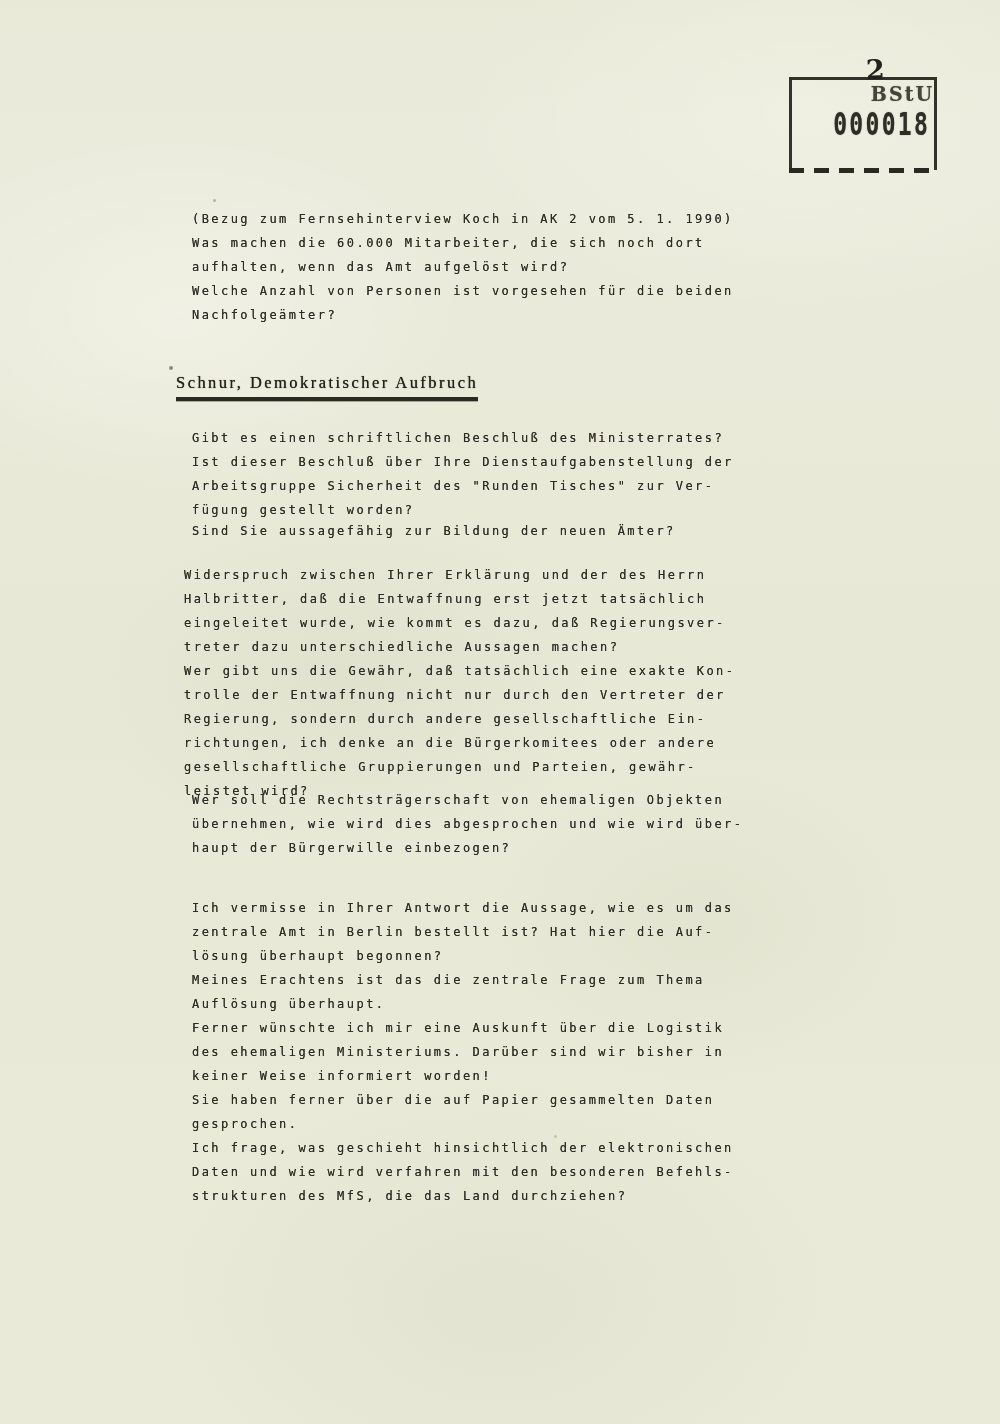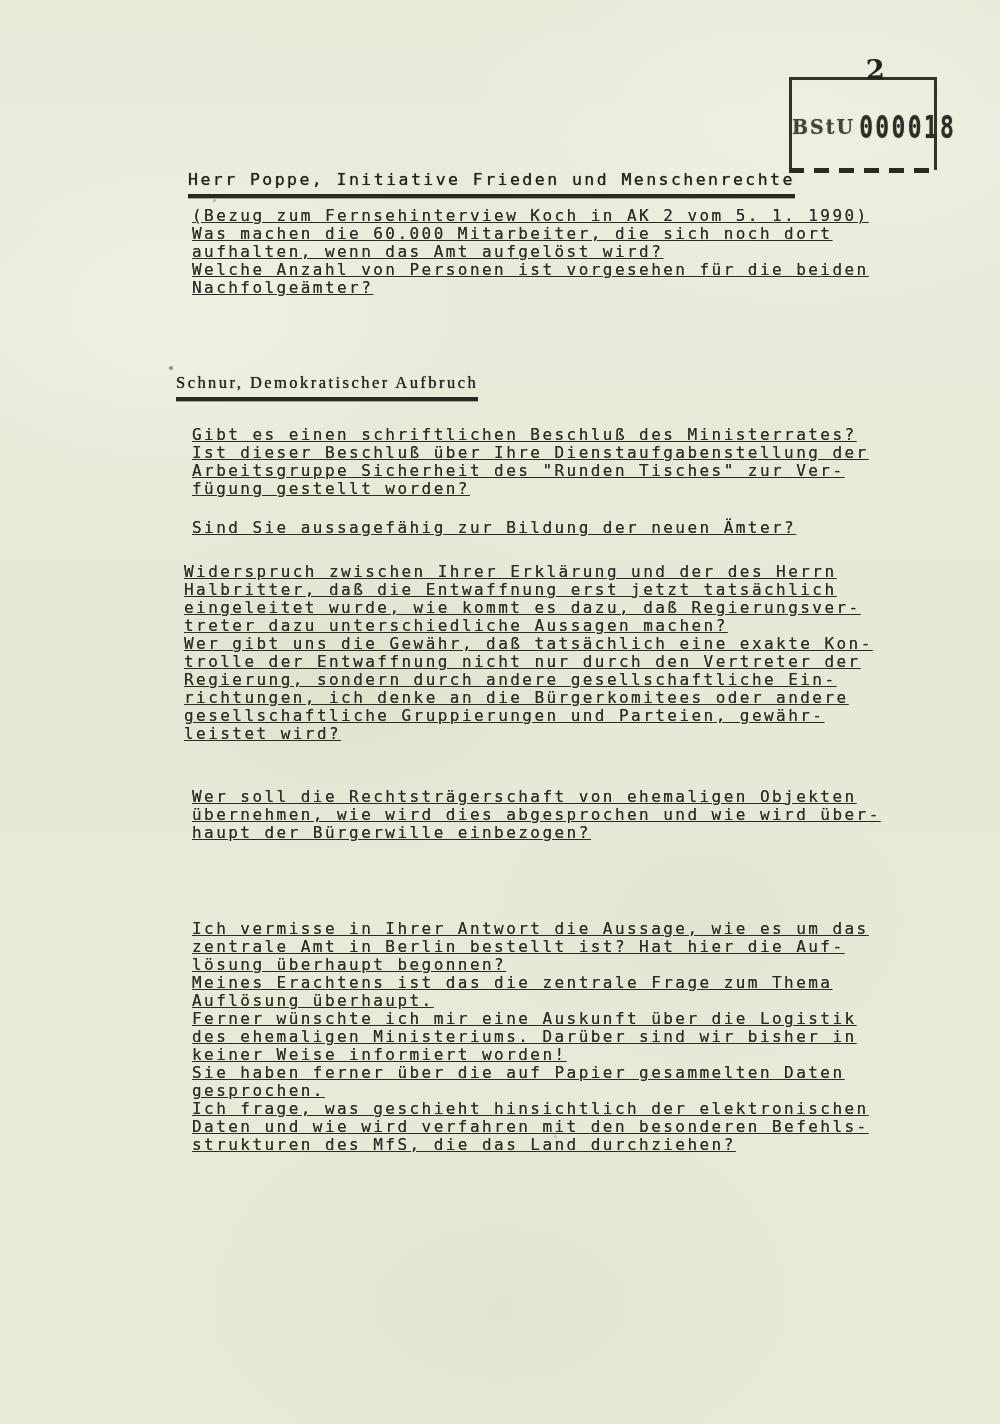--- a/index.html
+++ b/index.html
@@ -17,27 +17,26 @@
       radial-gradient(ellipse 360px 240px at 35% 48%, rgba(165,168,140,0.10), rgba(165,168,140,0) 70%),
       radial-gradient(ellipse 300px 220px at 70% 65%, rgba(165,168,140,0.08), rgba(165,168,140,0) 70%),
       radial-gradient(ellipse 500px 320px at 50% 92%, rgba(170,172,145,0.10), rgba(170,172,145,0) 70%),
       linear-gradient(180deg, #e8e9d7 0%, #eaebdb 10%, #e7e8d5 45%, #e9ead8 100%);
     overflow: hidden;
     font-family: "DejaVu Sans Mono", "Liberation Mono", monospace;
     color: #2c2b25;
   }
   .t {
     position: absolute;
-    font-size: 16px;
-    line-height: 18px;
+    font-size: 12px;
+    line-height: 24px;
     letter-spacing: 2.45px;
     white-space: pre-wrap;
     color: #2c2b25;
     text-shadow: 0 0 0.6px rgba(44,43,37,0.75);
-    text-decoration: underline;
   }
   .h {
     position: absolute;
     display: inline-block;
     font-size: 16.5px;
     line-height: 20px;
     letter-spacing: 2.45px;
     white-space: pre;
     color: #232219;
     text-shadow: 0 0 0.8px rgba(35,34,25,0.9);
@@ -50,22 +49,22 @@
     left: 789px;
     top: 77px;
     width: 148px;
     height: 93px;
     border-top: 3px solid #32312a;
     border-left: 3px solid #32312a;
     border-right: 3px solid #32312a;
     border-bottom: none;
     box-sizing: border-box;
     display: flex;
-    flex-direction: row;
-    align-items: center;
+    flex-direction: column;
+    align-items: flex-end;
   }
   .stamp-dashed-bottom {
     position: absolute;
     left: 789px;
     top: 168px;
     width: 150px;
     height: 5px;
     background: repeating-linear-gradient(90deg,
       #2a2922 0px, #2a2922 15px,
       rgba(0,0,0,0) 15px, rgba(0,0,0,0) 25px);
@@ -113,21 +112,20 @@
 <div class="page">
 
   <div class="handwritten-number">2</div>
 
   <div class="stamp-box">
     <div class="stamp-agency">BStU</div>
     <div class="stamp-number">000018</div>
   </div>
   <div class="stamp-dashed-bottom"></div>
 
-  <div class="h" style="left:188px; top:170px;">Herr Poppe, Initiative Frieden und Menschenrechte</div>
 
   <div class="t" style="left:192px; top:207px; width:760px;">(Bezug zum Fernsehinterview Koch in AK 2 vom 5. 1. 1990)
 Was machen die 60.000 Mitarbeiter, die sich noch dort
 aufhalten, wenn das Amt aufgelöst wird?
 Welche Anzahl von Personen ist vorgesehen für die beiden
 Nachfolgeämter?</div>
 
   <div class="h" style="left:176px; top:373px;font-family:Liberation Serif, serif;">Schnur, Demokratischer Aufbruch</div>
 
   <div class="t" style="left:192px; top:426px; width:760px;">Gibt es einen schriftlichen Beschluß des Ministerrates?
@@ -146,21 +144,21 @@
 Regierung, sondern durch andere gesellschaftliche Ein-
 richtungen, ich denke an die Bürgerkomitees oder andere
 gesellschaftliche Gruppierungen und Parteien, gewähr-
 leistet wird?</div>
 
   <div class="t" style="left:192px; top:788px; width:760px;">Wer soll die Rechtsträgerschaft von ehemaligen Objekten
 übernehmen, wie wird dies abgesprochen und wie wird über-
 haupt der Bürgerwille einbezogen?</div>
 
 
-  <div class="t" style="left:192px; top:920px; width:760px;">Ich vermisse in Ihrer Antwort die Aussage, wie es um das
+  <div class="t" style="left:192px; top:896px; width:760px;">Ich vermisse in Ihrer Antwort die Aussage, wie es um das
 zentrale Amt in Berlin bestellt ist? Hat hier die Auf-
 lösung überhaupt begonnen?
 Meines Erachtens ist das die zentrale Frage zum Thema
 Auflösung überhaupt.
 Ferner wünschte ich mir eine Auskunft über die Logistik
 des ehemaligen Ministeriums. Darüber sind wir bisher in
 keiner Weise informiert worden!
 Sie haben ferner über die auf Papier gesammelten Daten
 gesprochen.
 Ich frage, was geschieht hinsichtlich der elektronischen

